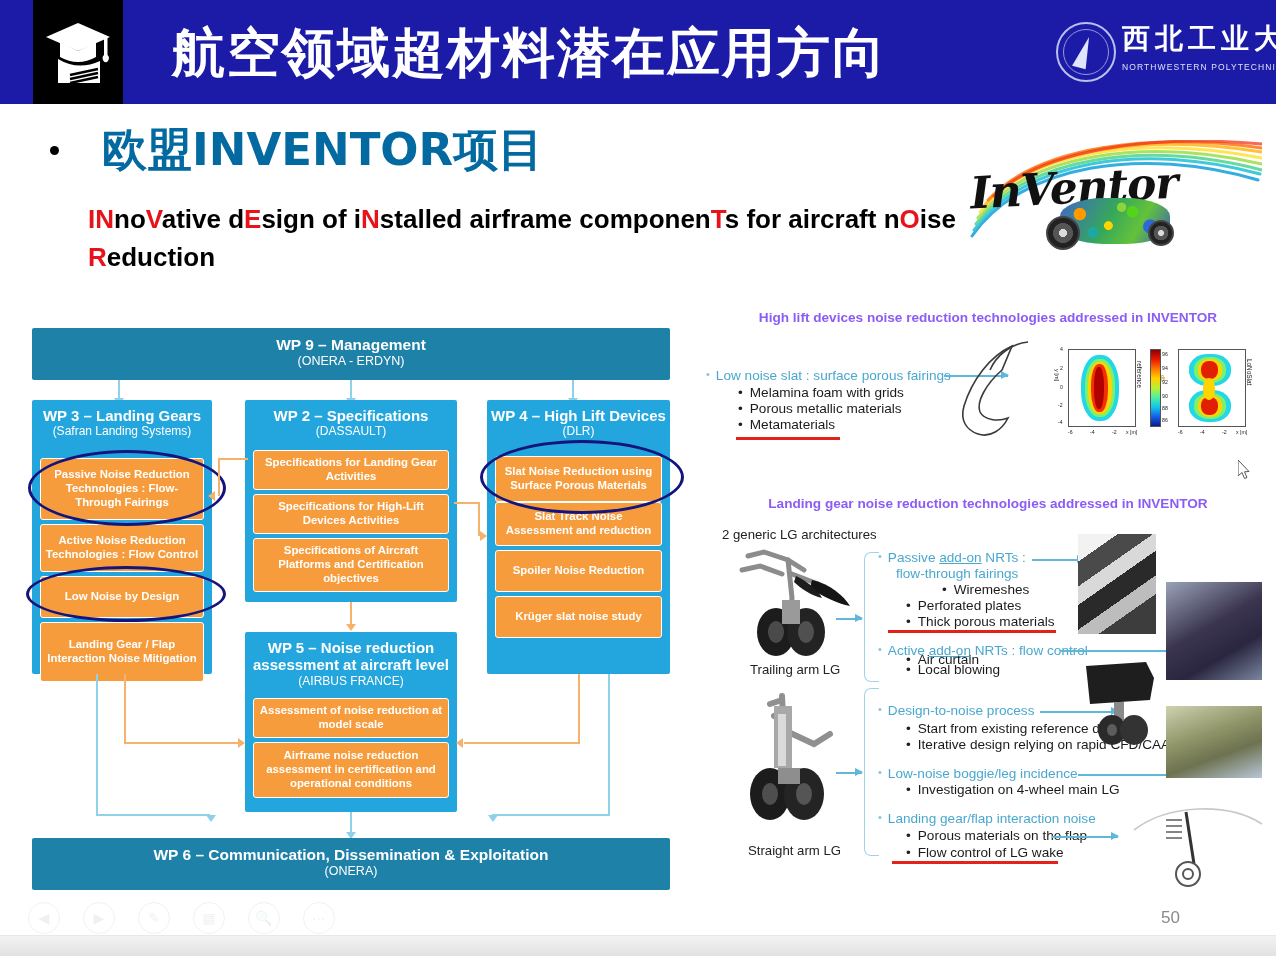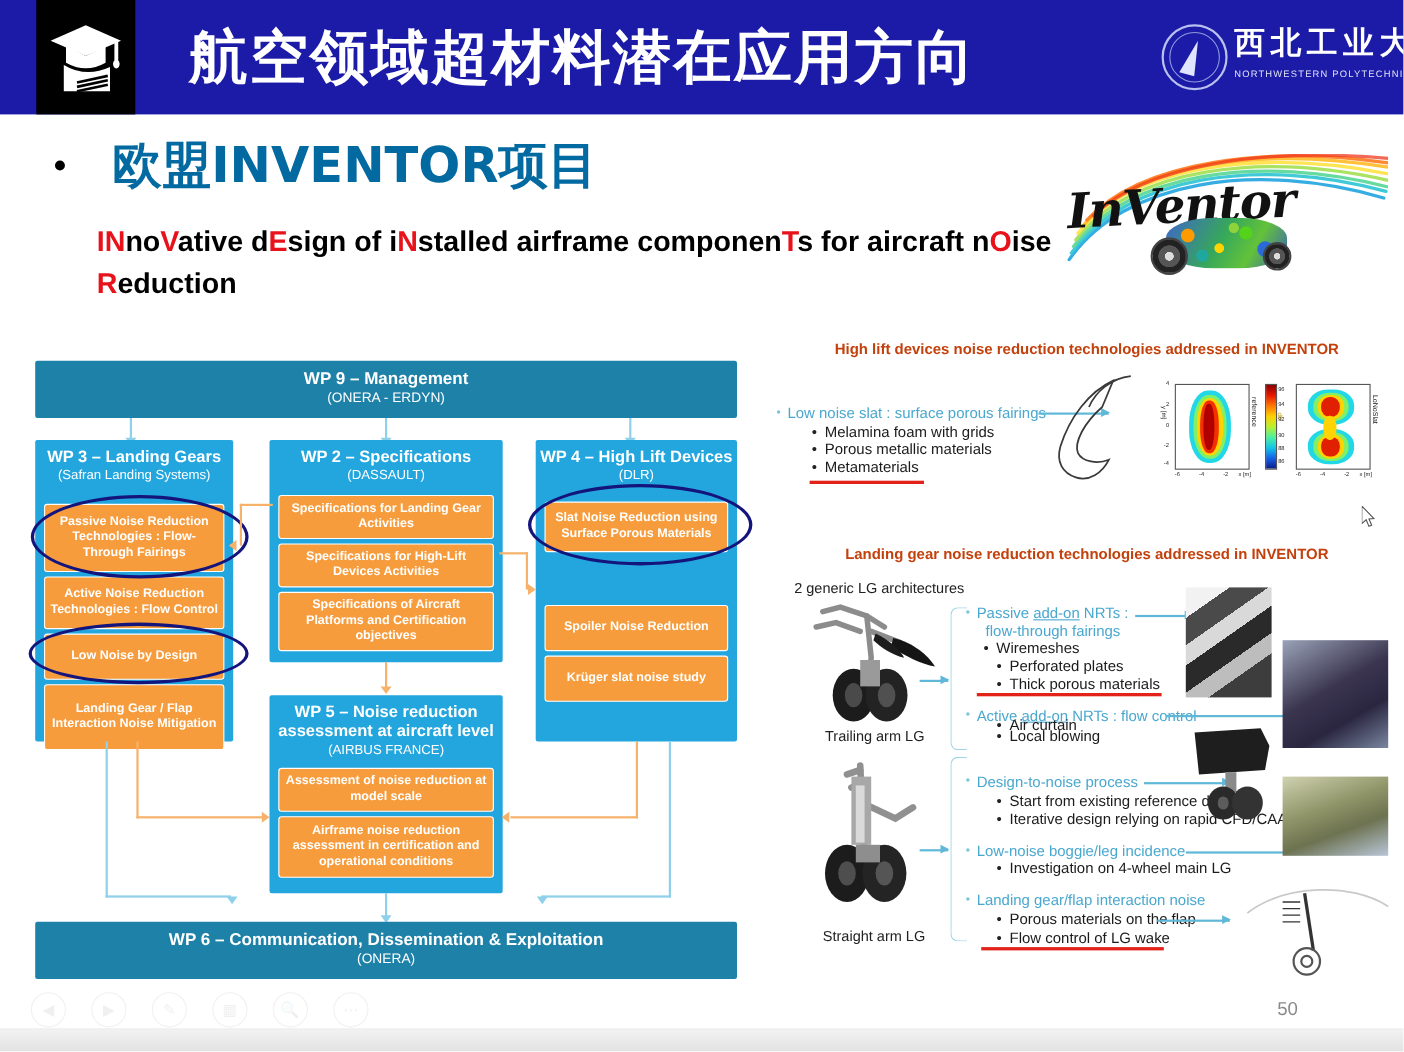--- a/index.html
+++ b/index.html
@@ -77,21 +77,21 @@
   .conn.o{background:#f6b26b;}
   .arrowdn{position:absolute;width:0;height:0;border-left:5px solid transparent;
      border-right:5px solid transparent;border-top:7px solid #8fd0ea;}
   .arrowdn.o{border-top-color:#f6b26b;}
   .arrowrt{position:absolute;width:0;height:0;border-top:5px solid transparent;
      border-bottom:5px solid transparent;border-left:7px solid #f6b26b;}
   .arrowlt{position:absolute;width:0;height:0;border-top:5px solid transparent;
      border-bottom:5px solid transparent;border-right:7px solid #f6b26b;}
 
   
-  .sec-title{position:absolute;color:#c2410c;font-size:13.6px;font-weight:bold;
+  .sec-title{position:absolute;color:#8b5cf6;font-size:13.6px;font-weight:bold;
      text-align:center;white-space:nowrap;}
   .l1{position:absolute;color:#4aa8cf;font-size:13.6px;white-space:nowrap;}
   .l2{position:absolute;color:#1b1b1b;font-size:13.6px;white-space:nowrap;}
   .l1 .bt{color:#7fc4de;margin-right:6px;font-size:11px;vertical-align:2px;}
   .l2 .bt{color:#222;margin-right:7px;}
   .uline{text-decoration:underline;}
   .redbar{position:absolute;height:3px;background:#e2231a;}
   .lbl{position:absolute;color:#222;font-size:13.2px;white-space:nowrap;}
   .harrow{position:absolute;height:1.6px;background:#5fb8d8;}
   .harrow:after{content:"";position:absolute;right:-1px;top:-4px;width:0;height:0;
@@ -210,20 +210,21 @@
     <div class="h2">(DASSAULT)</div>
     <div class="obox" style="top:50px;height:40px">Specifications for Landing Gear Activities</div>
     <div class="obox" style="top:94px;height:40px">Specifications for High-Lift Devices Activities</div>
     <div class="obox" style="top:138px;height:54px">Specifications of Aircraft Platforms and Certification objectives</div>
   </div>
 
   <div class="wpcol" style="left:455px;top:72px;width:183px;height:274px">
     <div class="h1">WP 4 – High Lift Devices</div>
     <div class="h2">(DLR)</div>
     <div class="obox" style="top:56px;height:46px">Slat Noise  Reduction using Surface Porous Materials</div>
+    <div class="obox" style="top:102px;height:44px">Slat Track Noise Assessment and reduction</div>
     <div class="obox" style="top:150px;height:42px">Spoiler Noise Reduction</div>
     <div class="obox" style="top:196px;height:42px">Krüger slat noise study</div>
   </div>
   <div class="ellipse" style="left:448px;top:112px;width:198px;height:68px"></div>
 
   <div class="conn o" style="left:186px;top:130px;width:30px;height:2px"></div>
   <div class="conn o" style="left:186px;top:130px;width:2px;height:38px"></div>
   <div class="arrowlt" style="left:176px;top:163px"></div>
   <div class="conn o" style="left:422px;top:174px;width:26px;height:2px"></div>
   <div class="conn o" style="left:446px;top:174px;width:2px;height:34px"></div>
@@ -372,21 +373,21 @@
 
 <div class="brace" style="left:864px;top:552px;width:14px;height:128px;border-radius:7px 0 0 7px"></div>
 <div class="brace" style="left:864px;top:688px;width:14px;height:166px;border-radius:7px 0 0 7px"></div>
 <div class="harrow" style="left:836px;top:618px;width:26px"></div>
 <div class="harrow" style="left:836px;top:772px;width:26px"></div>
 
 <div class="l1" style="left:878px;top:550px">
   <span class="bt">•</span>Passive <span class="uline">add-on</span> NRTs :
 </div>
 <div class="l1" style="left:896px;top:566px">flow-through fairings</div>
-<div class="l2" style="left:894px;top:582px"><span class="bt">•</span><span>Wiremeshes</span></div>
+<div class="l2" style="left:942px;top:582px"><span class="bt">•</span><span>Wiremeshes</span></div>
 <div class="l2" style="left:906px;top:598px"><span class="bt">•</span><span>Perforated plates</span></div>
 <div class="l2" style="left:906px;top:614px"><span class="bt">•</span><span>Thick porous materials</span></div>
 <div class="redbar" style="left:888px;top:630px;width:168px"></div>
 <div class="harrow" style="left:1032px;top:559px;width:52px"></div>
 
 <div class="l1" style="left:878px;top:643px">
   <span class="bt">•</span>Active <span class="uline">add-on</span> NRTs : flow control
 </div>
 <div class="l2" style="left:906px;top:662px"><span class="bt">•</span><span>Local blowing</span></div>
 <div class="l2" style="left:906px;top:652px"><span class="bt">•</span><span>Air curtain</span></div>

